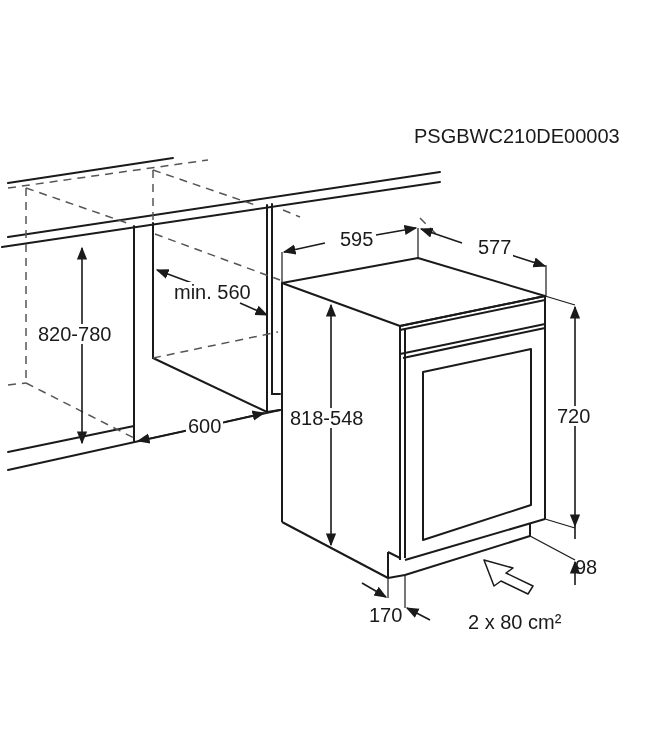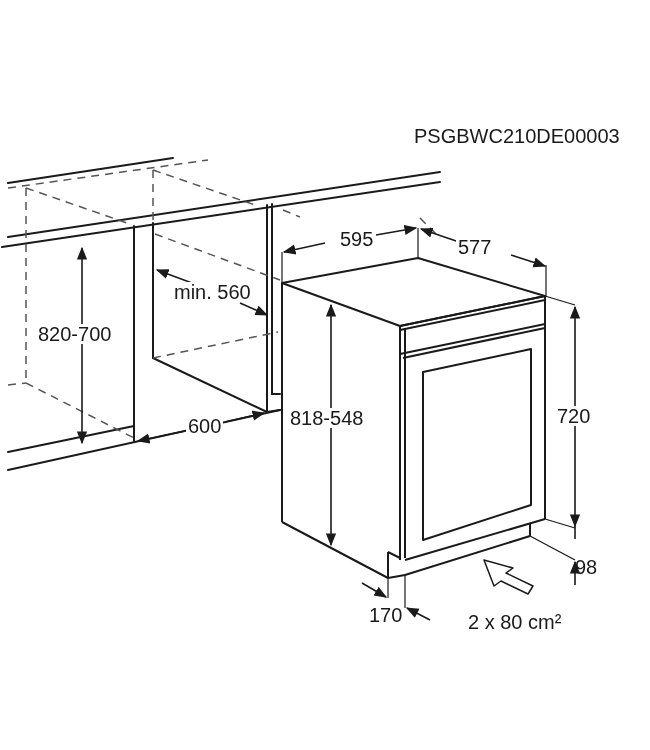--- a/index.html
+++ b/index.html
@@ -117,22 +117,22 @@
     <line x1="575" y1="585" x2="575" y2="562" marker-end="url(#ah)"></line>
 
     <line x1="362" y1="583" x2="386" y2="597" marker-end="url(#ah)"></line>
     <line x1="430" y1="620" x2="407" y2="608" marker-end="url(#ah)"></line>
   </g>
 
   <path d="M484,560 L513,568 L506,573 L533,586 L528,594 L501,581 L494,586 Z" fill="#ffffff" stroke="#1a1a1a" stroke-width="1.5" stroke-linejoin="round"></path>
 </svg>
 
 <div class="lbl code" style="left:414px; top:126px;">PSGBWC210DE00003</div>
-<div class="lbl dim" style="left:36px; top:324px;">820-700</div>
+<div class="lbl dim" style="left:36px; top:324px;">820-780</div>
 <div class="lbl dim" style="left:172px; top:282px;">min. 560</div>
 <div class="lbl dim" style="left:186px; top:416px;">600</div>
 <div class="lbl dim" style="left:330px; top:229px;margin-left:8px;">595</div>
-<div class="lbl dim" style="left:456px; top:237px;">577</div>
+<div class="lbl dim" style="left:476px; top:237px;">577</div>
 <div class="lbl dim" style="left:288px; top:408px;">818-548</div>
 <div class="lbl dim" style="left:555px; top:406px;text-align:right;">720</div>
 <div class="lbl dim" style="left:573px; top:557px; background:transparent;">98</div>
 <div class="lbl dim" style="left:367px; top:605px; background:transparent;">170</div>
 <div class="lbl dim" style="left:466px; top:596px; background:transparent;margin-top:16px;">2 x 80 cm²</div>
 
 </body></html>

